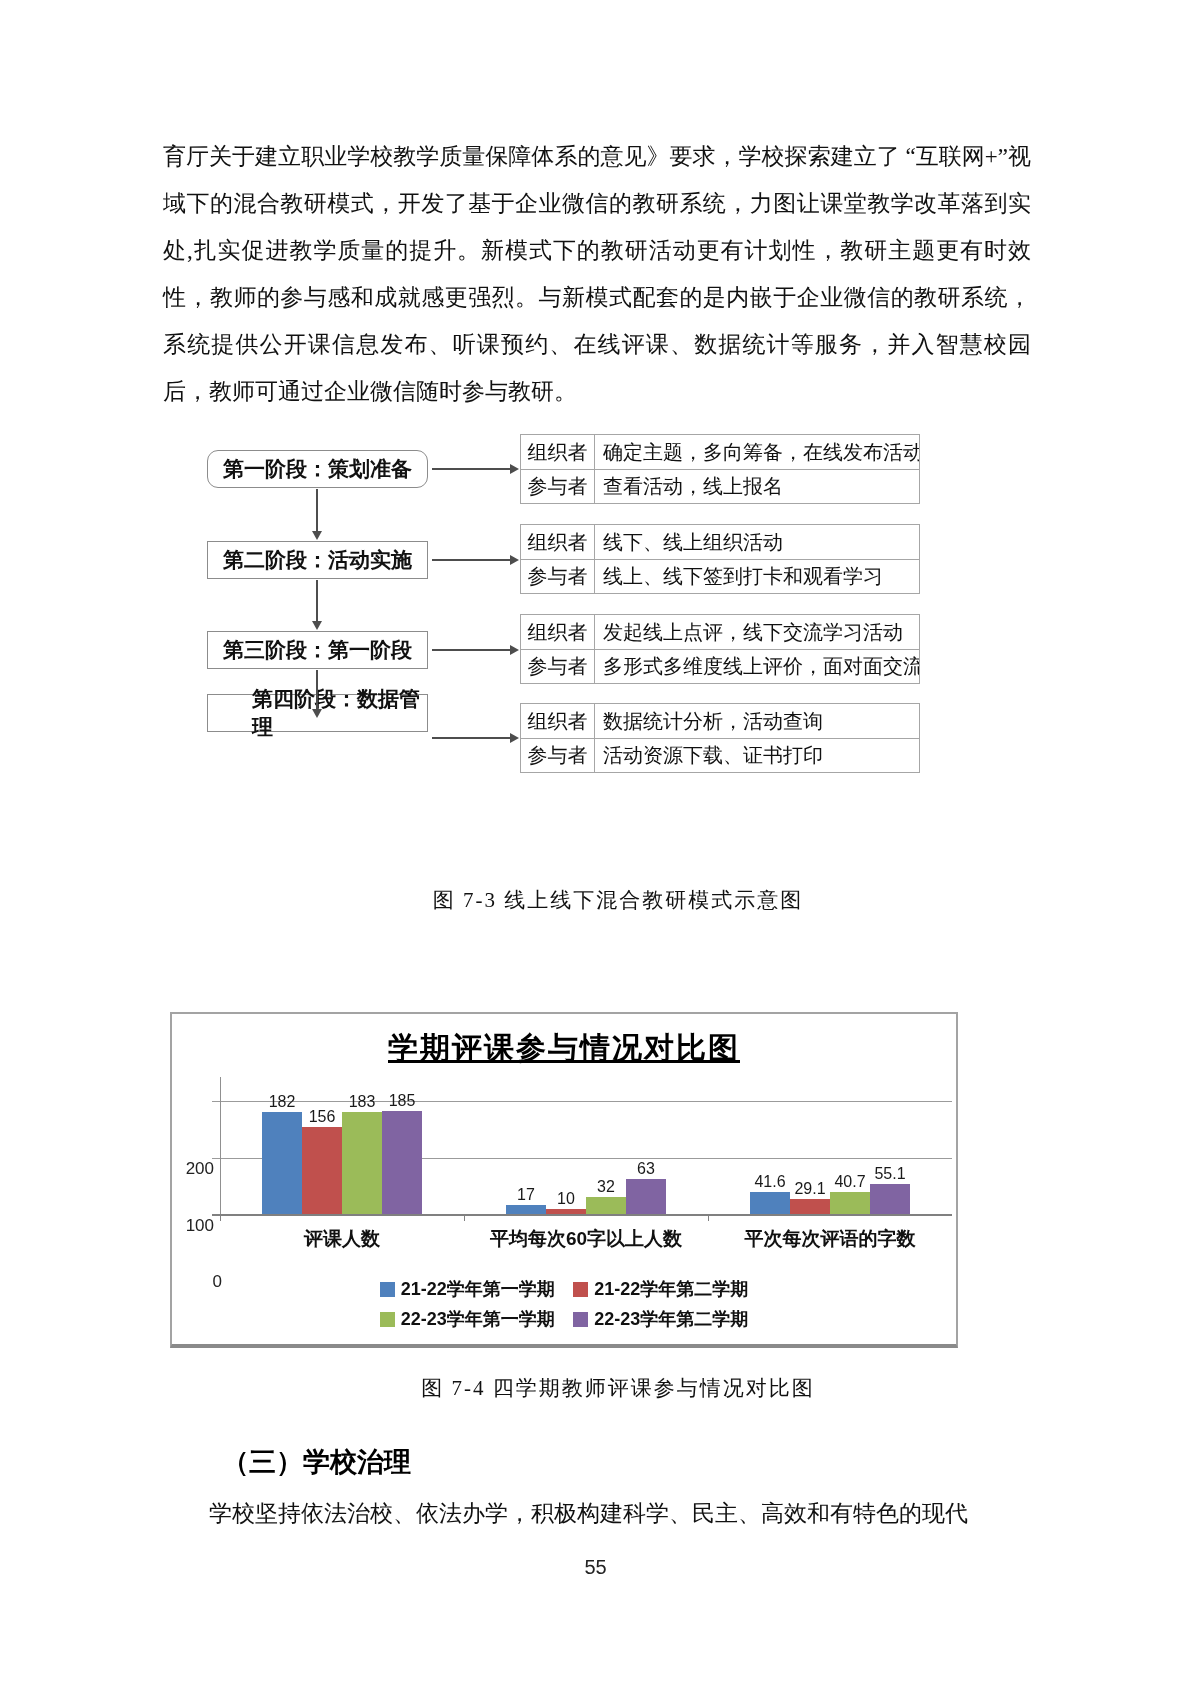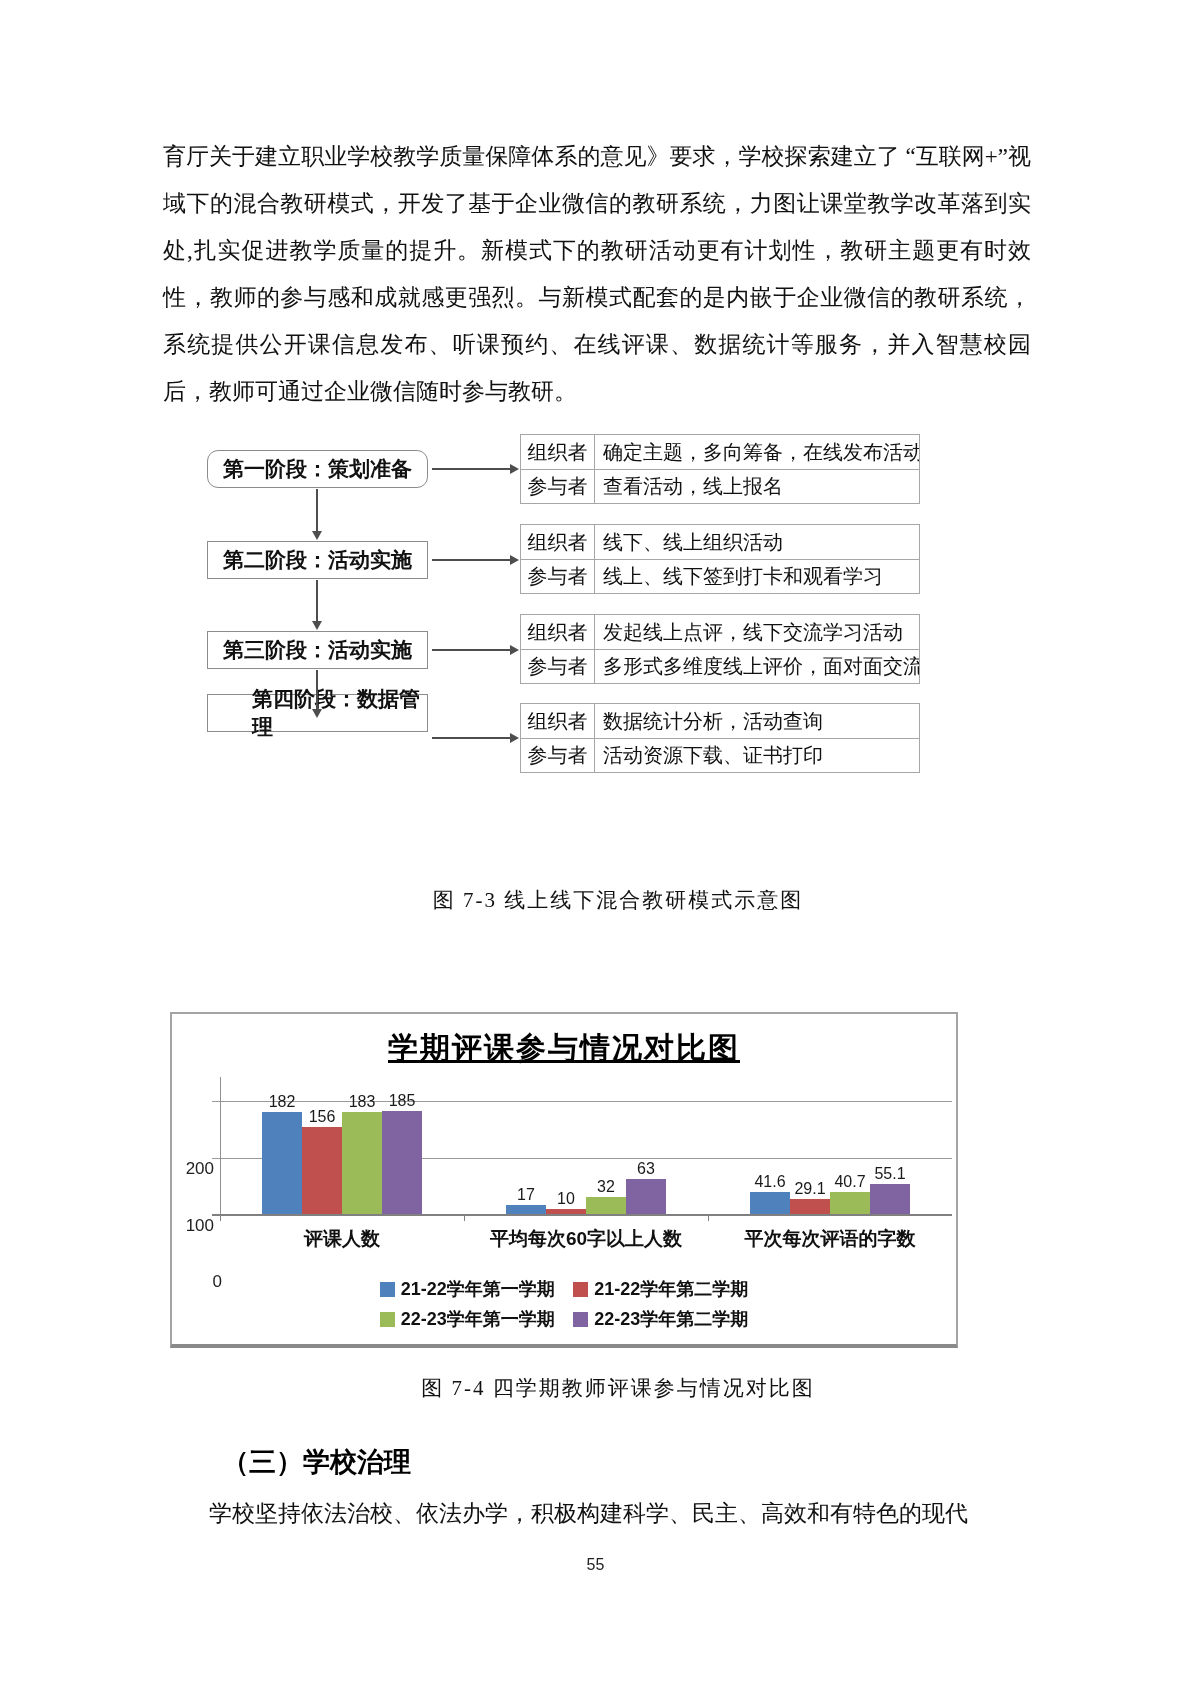--- a/index.html
+++ b/index.html
@@ -23,21 +23,21 @@
   .caption-3 { top:886px; }
   .caption-4 { top:1374px; }
   .section-heading {
     position:absolute; left:222px; top:1444px;
     font-family:"Liberation Sans","DejaVu Sans",sans-serif;
     font-size:27px; font-weight:bold; color:#000;
   }
   .page-number {
     position:absolute; left:0; top:1556px; width:1191px; text-align:center;
     font-family:"Liberation Sans","DejaVu Sans",sans-serif;
-    font-size:16px; color:#222;
+    font-size:20px; color:#222;
   }
 
   
   .stage-box {
     position:absolute; left:207px; width:221px; height:38px;
     border:1px solid #8c8c8c; background:#fff;
     display:flex; align-items:center; justify-content:center;
     font-size:21px; font-weight:bold; color:#111;
   }
   .otable {
@@ -110,21 +110,21 @@
 </head>
 <body>
 
 <div class="page">
 
   <div class="para-top">育厅关于建立职业学校教学质量保障体系的意见》要求，学校探索建立了 “互联网+”视域下的混合教研模式，开发了基于企业微信的教研系统，力图让课堂教学改革落到实处,扎实促进教学质量的提升。新模式下的教研活动更有计划性，教研主题更有时效性，教师的参与感和成就感更强烈。与新模式配套的是内嵌于企业微信的教研系统，系统提供公开课信息发布、听课预约、在线评课、数据统计等服务，并入智慧校园后，教师可通过企业微信随时参与教研。</div>
 
   <div>
     <div class="stage-box" style="top:450px;border-radius:11px;">第一阶段：策划准备</div>
     <div class="stage-box" style="top:541px;font-family:Liberation Serif, serif;">第二阶段：活动实施</div>
-    <div class="stage-box" style="top:631px;">第三阶段：活动实施</div>
+    <div class="stage-box" style="top:631px;">第三阶段：第一阶段</div>
     <div class="stage-box" style="top:694px;padding-left:44px;">第四阶段：数据管理</div>
 
     <div class="arrow-v" style="left:316px; top:489px; height:43px;"></div>
     <div class="arrow-v" style="left:316px; top:580px; height:42px;"></div>
     <div class="arrow-v" style="left:316px; top:670px; height:40px;"></div>
 
     <div class="arrow-h" style="left:432px; top:468px; width:78px;"></div>
     <div class="arrow-h" style="left:432px; top:559px; width:78px;"></div>
     <div class="arrow-h" style="left:432px; top:649px; width:78px;"></div>
     <div class="arrow-h" style="left:432px; top:737px; width:78px;"></div>

